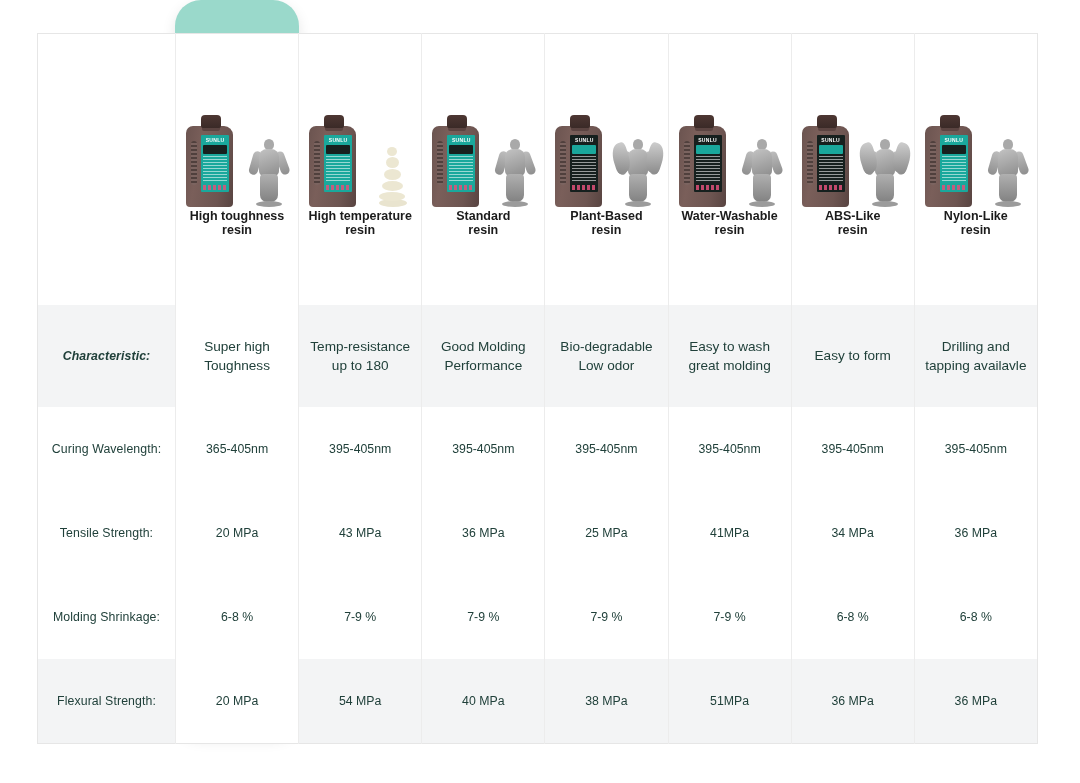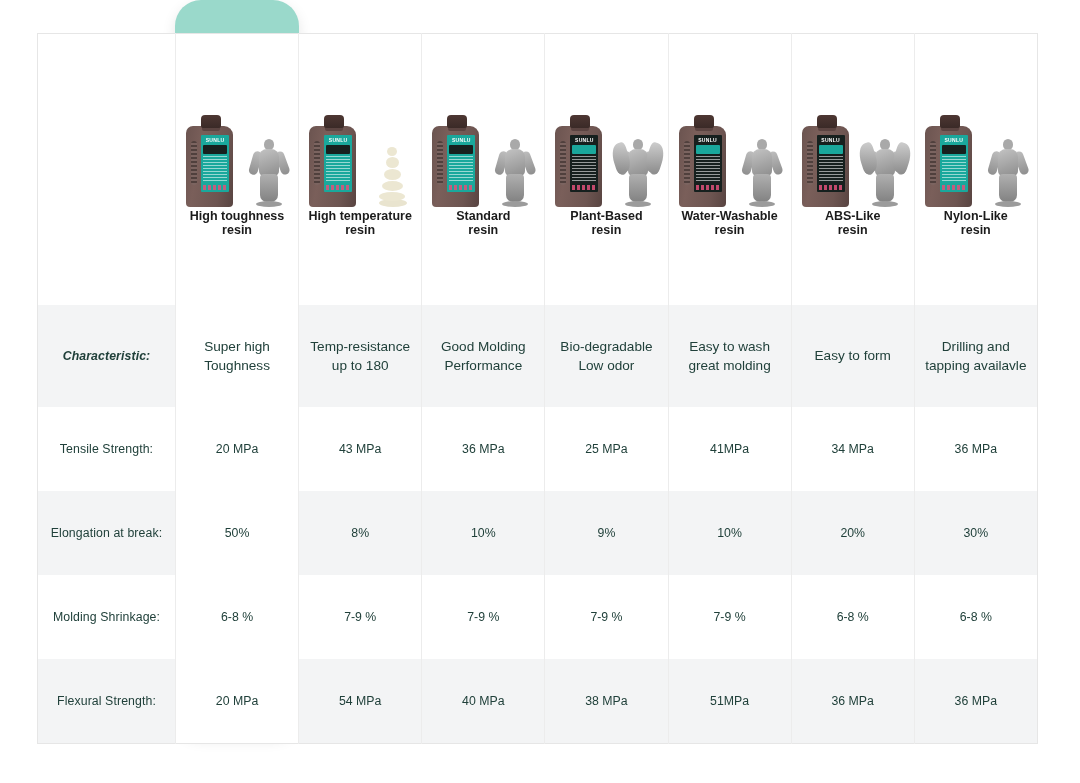--- a/index.html
+++ b/index.html
@@ -573,45 +573,45 @@
           </td>
           <td class="val big">
             <span>Easy to form</span>
           </td>
           <td class="val big">
             <span>Drilling and</span><br>
             <span>tapping availavle</span>
           </td>
         </tr>
 
+        <tr class="drow">
+          <td class="label-cell">Curing Wavelength:</td>
+          <td class="val hl">365-405nm</td>
+          <td class="val">395-405nm</td>
+          <td class="val">395-405nm</td>
+          <td class="val">395-405nm</td>
+          <td class="val">395-405nm</td>
+          <td class="val">395-405nm</td>
+          <td class="val">395-405nm</td>
+        </tr>
 
 
 
 
         <tr class="drow">
           <td class="label-cell">Tensile Strength:</td>
           <td class="val hl">20 MPa</td>
           <td class="val">43 MPa</td>
           <td class="val">36 MPa</td>
           <td class="val">25 MPa</td>
           <td class="val">41MPa</td>
           <td class="val">34 MPa</td>
           <td class="val">36 MPa</td>
         </tr>
 
-        <tr class="drow alt">
-          <td class="label-cell">Elongation at break:</td>
-          <td class="val hl">50%</td>
-          <td class="val">8%</td>
-          <td class="val">10%</td>
-          <td class="val">9%</td>
-          <td class="val">10%</td>
-          <td class="val">20%</td>
-          <td class="val">30%</td>
-        </tr>
 
         <tr class="drow">
           <td class="label-cell">Molding Shrinkage:</td>
           <td class="val hl">6-8 %</td>
           <td class="val">7-9 %</td>
           <td class="val">7-9 %</td>
           <td class="val">7-9 %</td>
           <td class="val">7-9 %</td>
           <td class="val">6-8 %</td>
           <td class="val">6-8 %</td>

